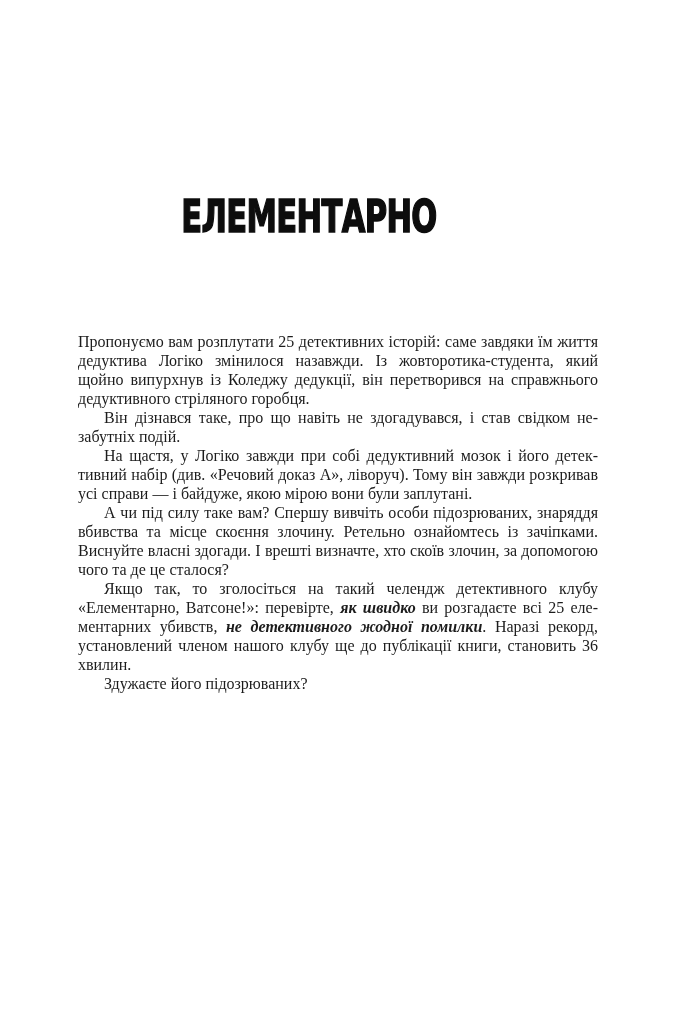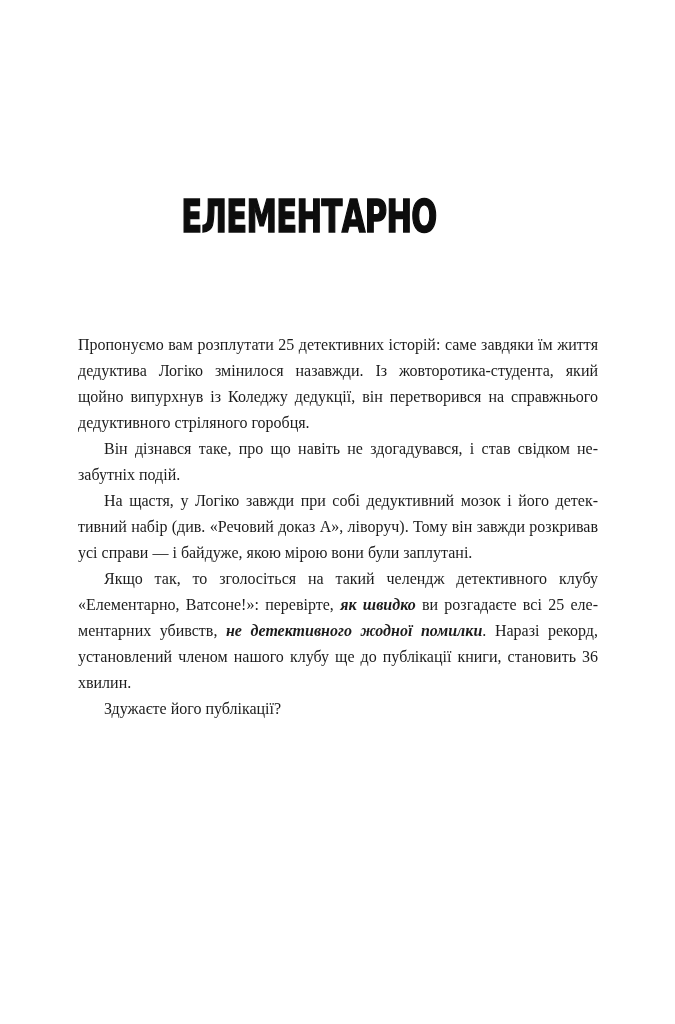--- a/index.html
+++ b/index.html
@@ -31,21 +31,21 @@
     transform: scaleX(0.68);
     transform-origin: 50% 50%;
     white-space: nowrap;
   }
   .body-text {
     position: absolute;
     left: 78px;
     top: 332px;
     width: 520px;
     font-size: 16px;
-    line-height: 26px;
+    line-height: 19px;
     color: #1c1c1c;
     text-align: justify;
     hyphens: manual;
   }
   .para {
     margin: 0;
     padding: 0;
   }
   .para.indent {
     text-indent: 26px;
@@ -57,16 +57,17 @@
 </style>
 </head>
 <body>
 
 <div class="page" style="background: rgb(255, 255, 255);">
   <div class="chapter-title" style="color: rgb(13, 13, 13);">ЕЛЕМЕНТАРНО</div>
   <div class="body-text" style="color: rgb(28, 28, 28);">
       <p class="para"><span>Пропонуємо вам розплутати 25 детективних історій: саме завдяки їм життя дедуктива Логіко змінилося назавжди. Із жовторотика-студента, який щойно випурхнув із Коледжу дедукції, він перетворився на справжнього дедуктивного стріляного горобця.</span></p>
       <p class="para indent"><span>Він дізнався таке, про що навіть не здогадувався, і став свідком не­забутніх подій.</span></p>
       <p class="para indent"><span>На щастя, у Логіко завжди при собі дедуктивний мозок і його детек­тивний набір (див. «Речовий доказ А», ліворуч). Тому він завжди роз­кривав усі справи — і байдуже, якою мірою вони були заплутані.</span></p>
+      <p class="para indent"><span>А чи під силу таке вам? Спершу вивчіть особи підозрюваних, зна­ряддя вбивства та місце скоєння злочину. Ретельно ознайомтесь із за­чіпками. Виснуйте власні здогади. І врешті визначте, хто скоїв злочин, за допомогою чого та де це сталося?</span></p>
       <p class="para indent"><span>Якщо так, то зголосіться на такий челендж детективного клубу «Елементарно, Ватсоне!»: перевірте, </span><em>як швидко</em><span> ви розгадаєте всі 25 еле­ментарних убивств, </span><em>не детективного жодної помилки</em><span>. Наразі рекорд, установлений членом нашого клубу ще до публікації книги, становить 36 хвилин.</span></p>
-      <p class="para indent"><span>Здужаєте його публікації?</span></p>
+      <p class="para indent"><span>Здужаєте його підозрюваних?</span></p>
     </div>
 </div>
 
 </body></html>

